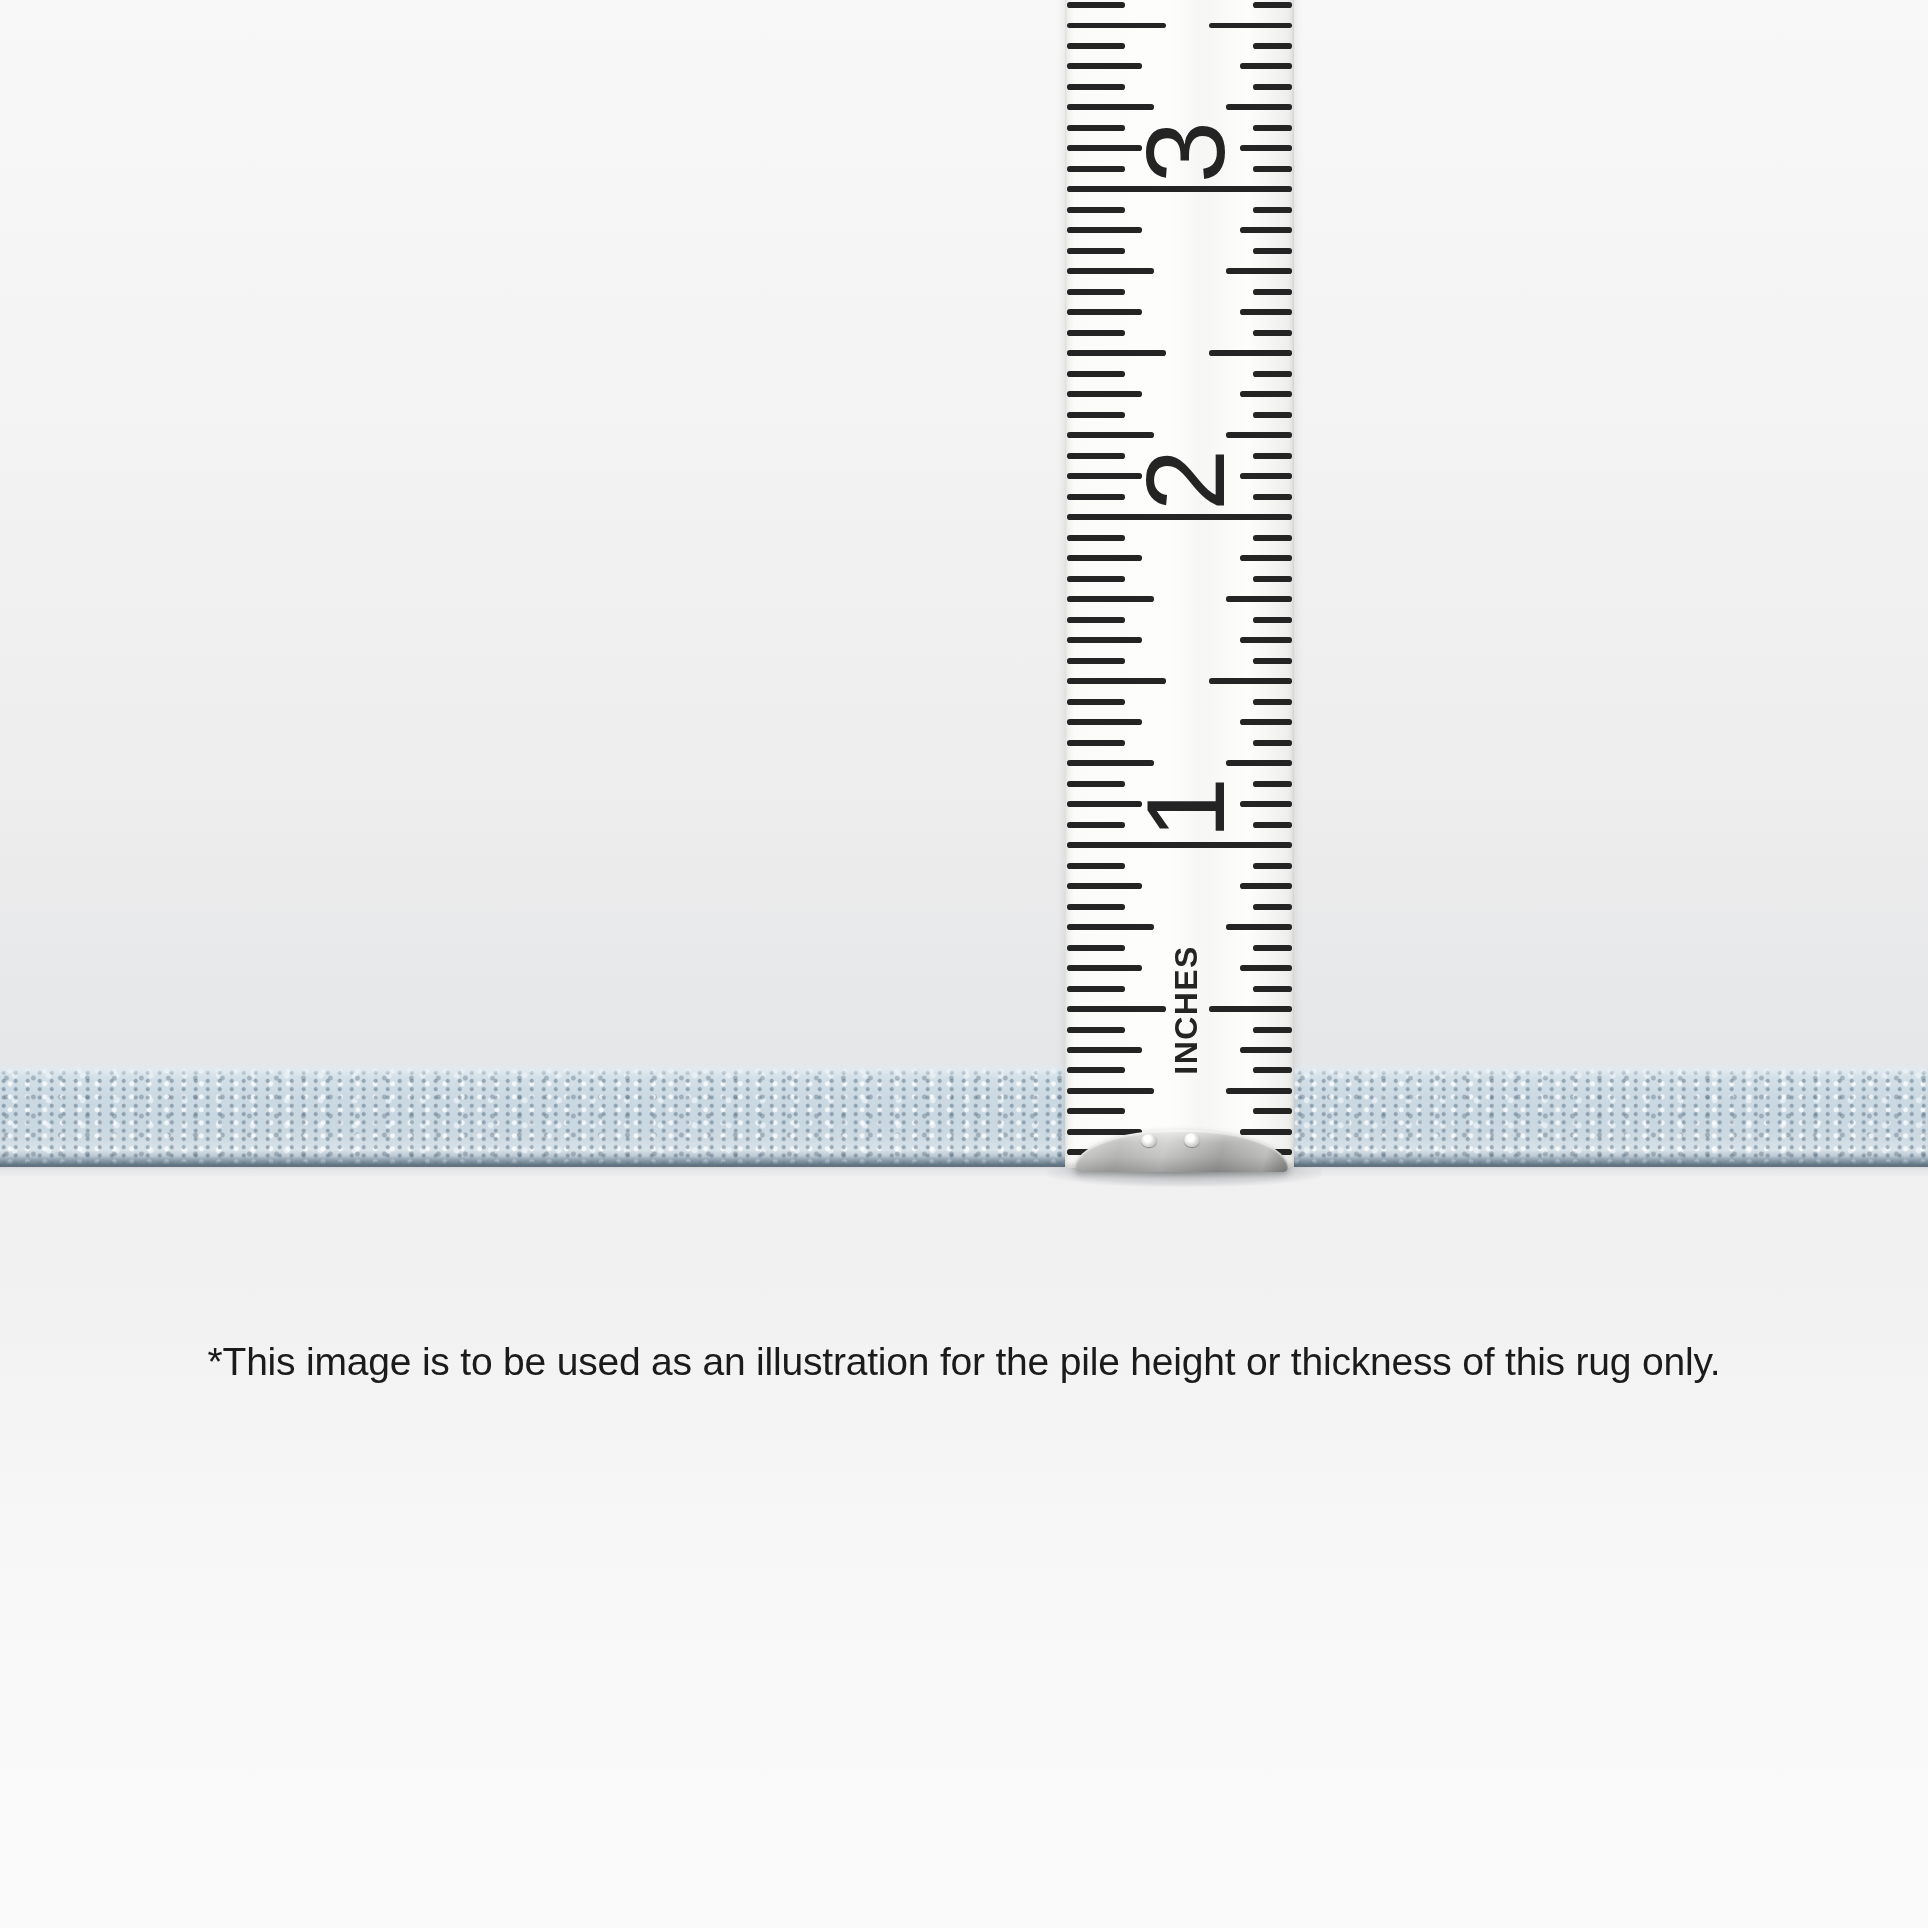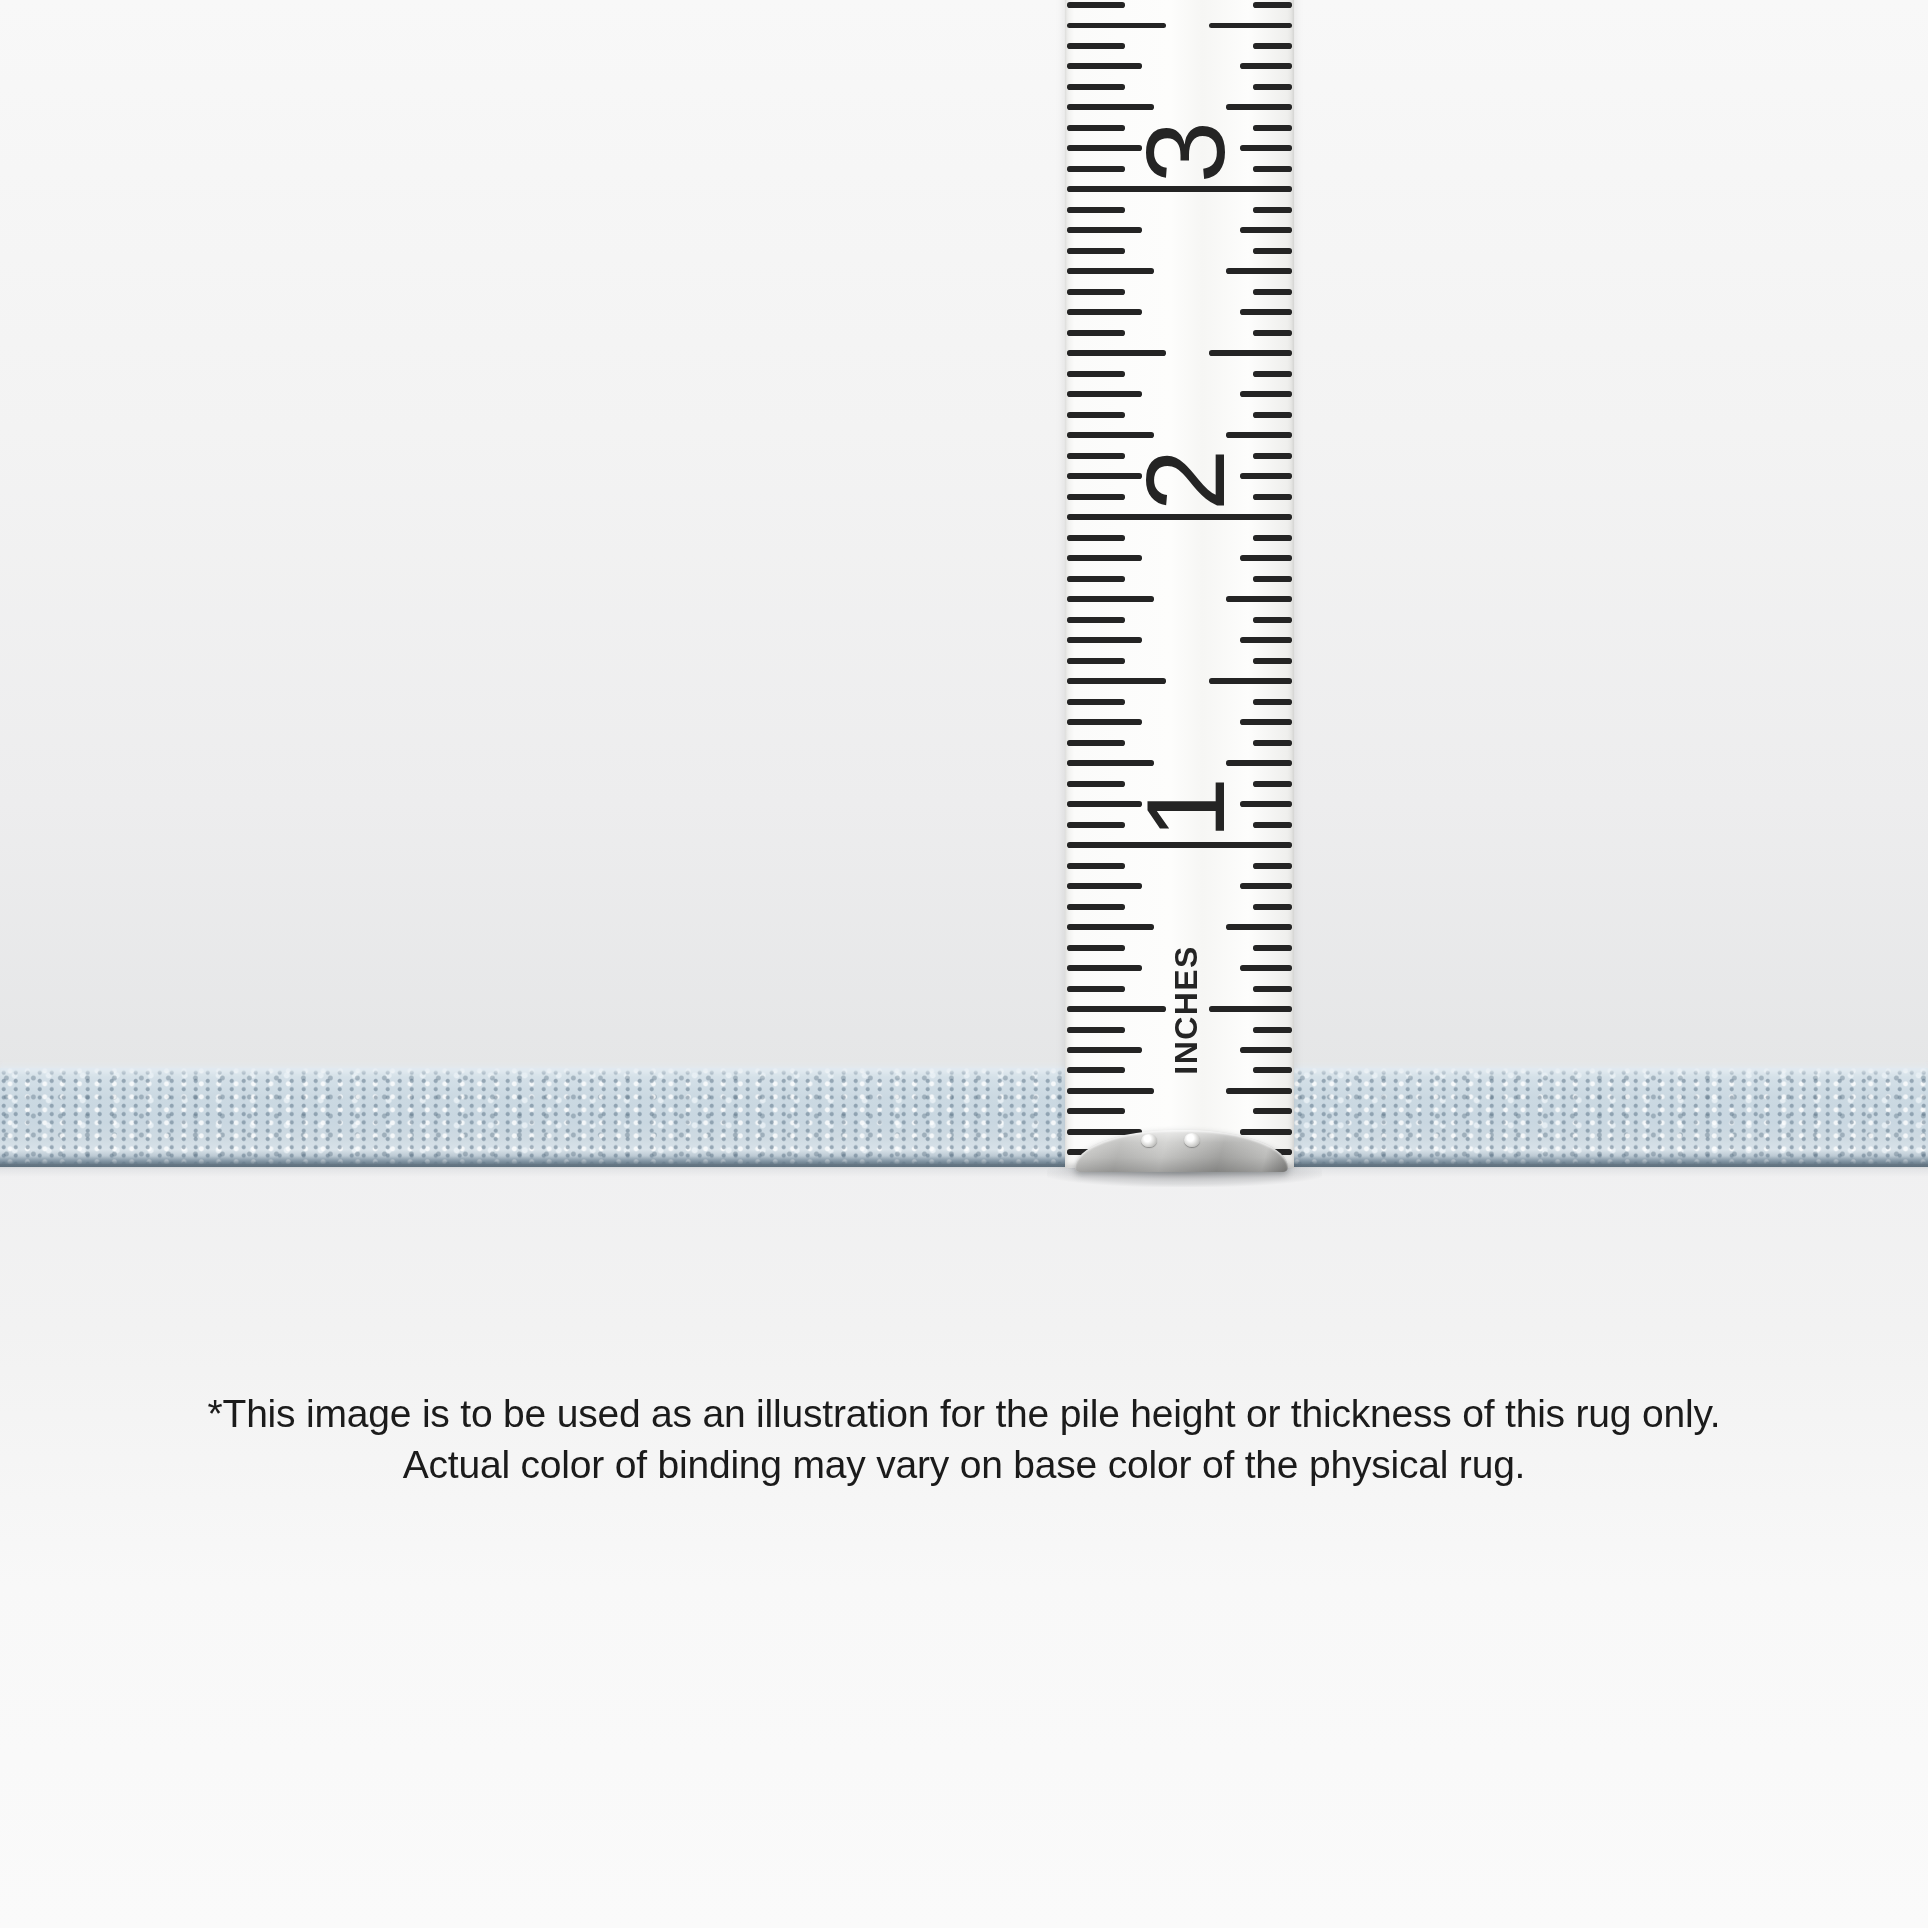--- a/index.html
+++ b/index.html
@@ -77,21 +77,21 @@
   }
   .rivet{
     position:absolute;width:15.6px;height:13.8px;border-radius:50%;
     background:radial-gradient(circle at 40% 35%, #ffffff 25%, #d9d9d7 55%, #9c9c9a 100%);
     box-shadow:0 0.9px 0.9px rgba(80,80,80,.5);
   }
   .rivet-1{left:66px;top:3.7px;}
   .rivet-2{left:109px;top:2.8px;}
   
   .disclaimer{
-    position:absolute;left:0;top:1388px;width:1928px;
+    position:absolute;left:0;top:1336px;width:1928px;
     text-align:center;color:var(--text,#1b1b1b);
     font-size:39px;line-height:51px;letter-spacing:-0.2px;font-weight:400;
   }
 </style>
 </head>
 <body>
 
 <div id="scene">
   <div class="wall"></div>
   <div class="floor"></div>
@@ -222,16 +222,15 @@
     </div>
   <div class="unit-label">INCHES</div>
 
   <div class="end-clip">
     <div class="rivet rivet-1"></div>
     <div class="rivet rivet-2"></div>
   </div>
 
   <div class="disclaimer">
     <div>*This image is to be used as an illustration for the pile height or thickness of this rug only.</div>
-    <div>Actual color of binding may vary on base color of the physical rug.</div>
   </div>
 </div>
 
 
 </body></html>

